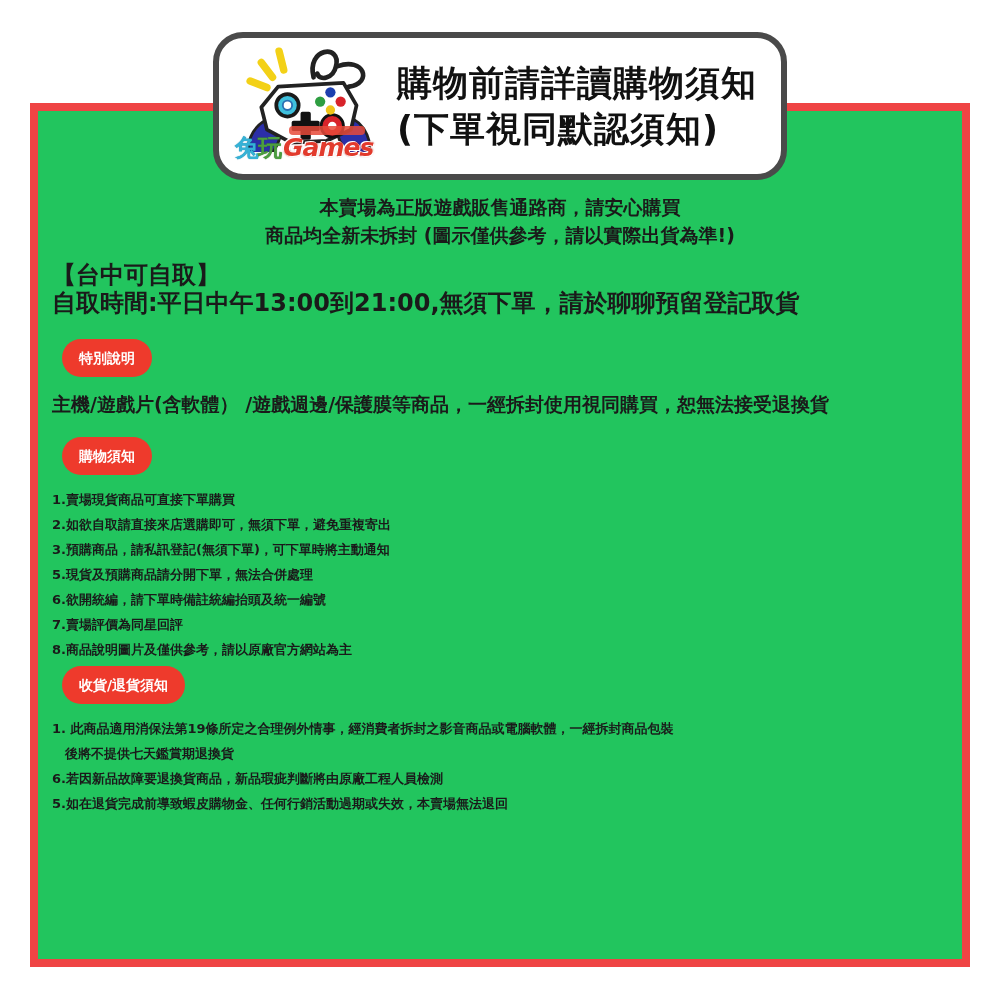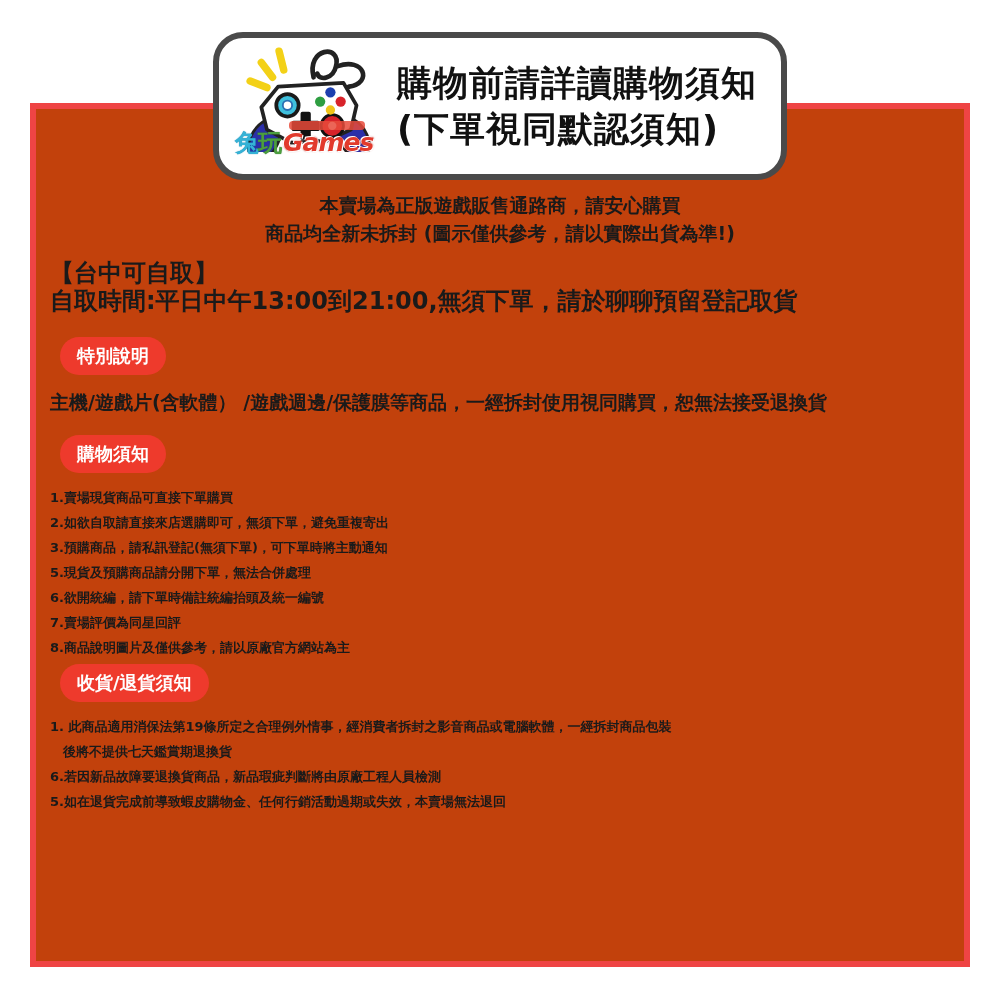--- a/index.html
+++ b/index.html
@@ -3,52 +3,52 @@
 <meta charset="utf-8">
 <style>
   html,body{margin:0;padding:0;background:#ffffff;}
   body{
     width:1000px;height:1000px;position:relative;overflow:hidden;
     font-family:"DejaVu Sans","Liberation Sans",sans-serif;
     color:#1a1a1a;font-weight:700;
   }
   .main-box{
     position:absolute;left:30px;top:103px;width:940px;height:864px;
-    border:6px solid #ef4444;box-sizing:border-box;background:#c2410c;
+    border:8px solid #ef4444;box-sizing:border-box;background:#22c55e;
     padding:82px 14px 0 14px;z-index:1;
   }
   .header-banner{
     position:absolute;left:213px;top:32px;width:574px;height:148px;
     box-sizing:border-box;border:6px solid #4a4a4a;border-radius:30px;
     background:#fff;z-index:5;display:flex;align-items:center;
   }
   .logo-block{width:178px;height:136px;position:relative;flex:none;}
   .logo-block svg{position:absolute;left:14px;top:2px;}
   .brand{
-    position:absolute;left:16px;bottom:18px;white-space:nowrap;
-    font-size:24px;line-height:26px;letter-spacing:-1px;
+    position:absolute;left:16px;bottom:10px;white-space:nowrap;
+    font-size:24px;line-height:31px;letter-spacing:-1px;
   }
   .brand .cn1{color:#35b2d6;text-shadow:0 0 1px #0b7ea6;}
   .brand .cn2{color:#4c9e3f;text-shadow:0 0 1px #2b6e22;}
   .brand .en{
     color:#e23a2c;font-size:25px;font-style:italic;
     text-shadow:1px 1px 0 #ffffff,-1px -1px 0 #ffffff,0 0 2px #a31409;
     position:relative;margin-left:2px;
   }
   .brand .en-strip{
     position:absolute;top:-7px;left:6px;width:76px;height:9px;
     background:#e84a3a;border-radius:4px;opacity:.85;
   }
   .title-block{flex:1;padding-right:10px;}
   .title-line{font-size:35px;line-height:46px;letter-spacing:1px;color:#111;}
   .intro{text-align:center;font-size:19px;line-height:28px;}
   .pickup{margin-top:12px;font-size:24px;line-height:28px;}
   .badge{
     display:inline-block;margin-left:10px;background:#ee3a2c;color:#fff;
-    font-size:18px;line-height:18px;padding:10px 17px;border-radius:19px;
+    font-size:14px;line-height:18px;padding:10px 17px;border-radius:19px;
     font-weight:700;
   }
   .badge-special{margin-top:22px;}
   .special-text{margin-top:14px;font-size:19px;line-height:26px;}
   .badge-shopping{margin-top:20px;}
   .notice-list{margin-top:12px;font-size:13px;}
   .notice-list .item{white-space:pre-wrap;line-height:25px;}
   .badge-return{margin-top:4px;}
   .return-list{margin-top:12px;}
 </style>

